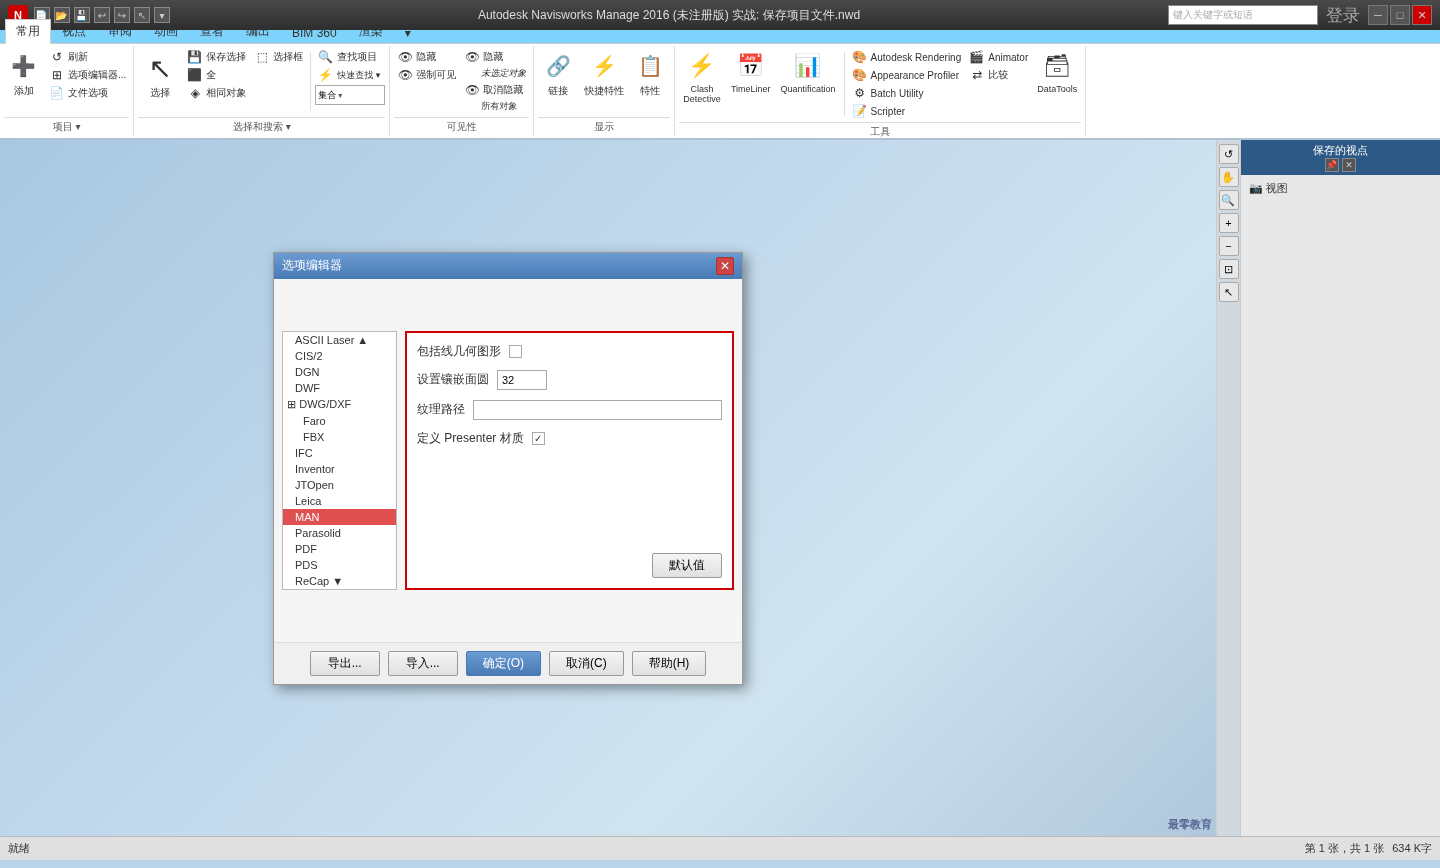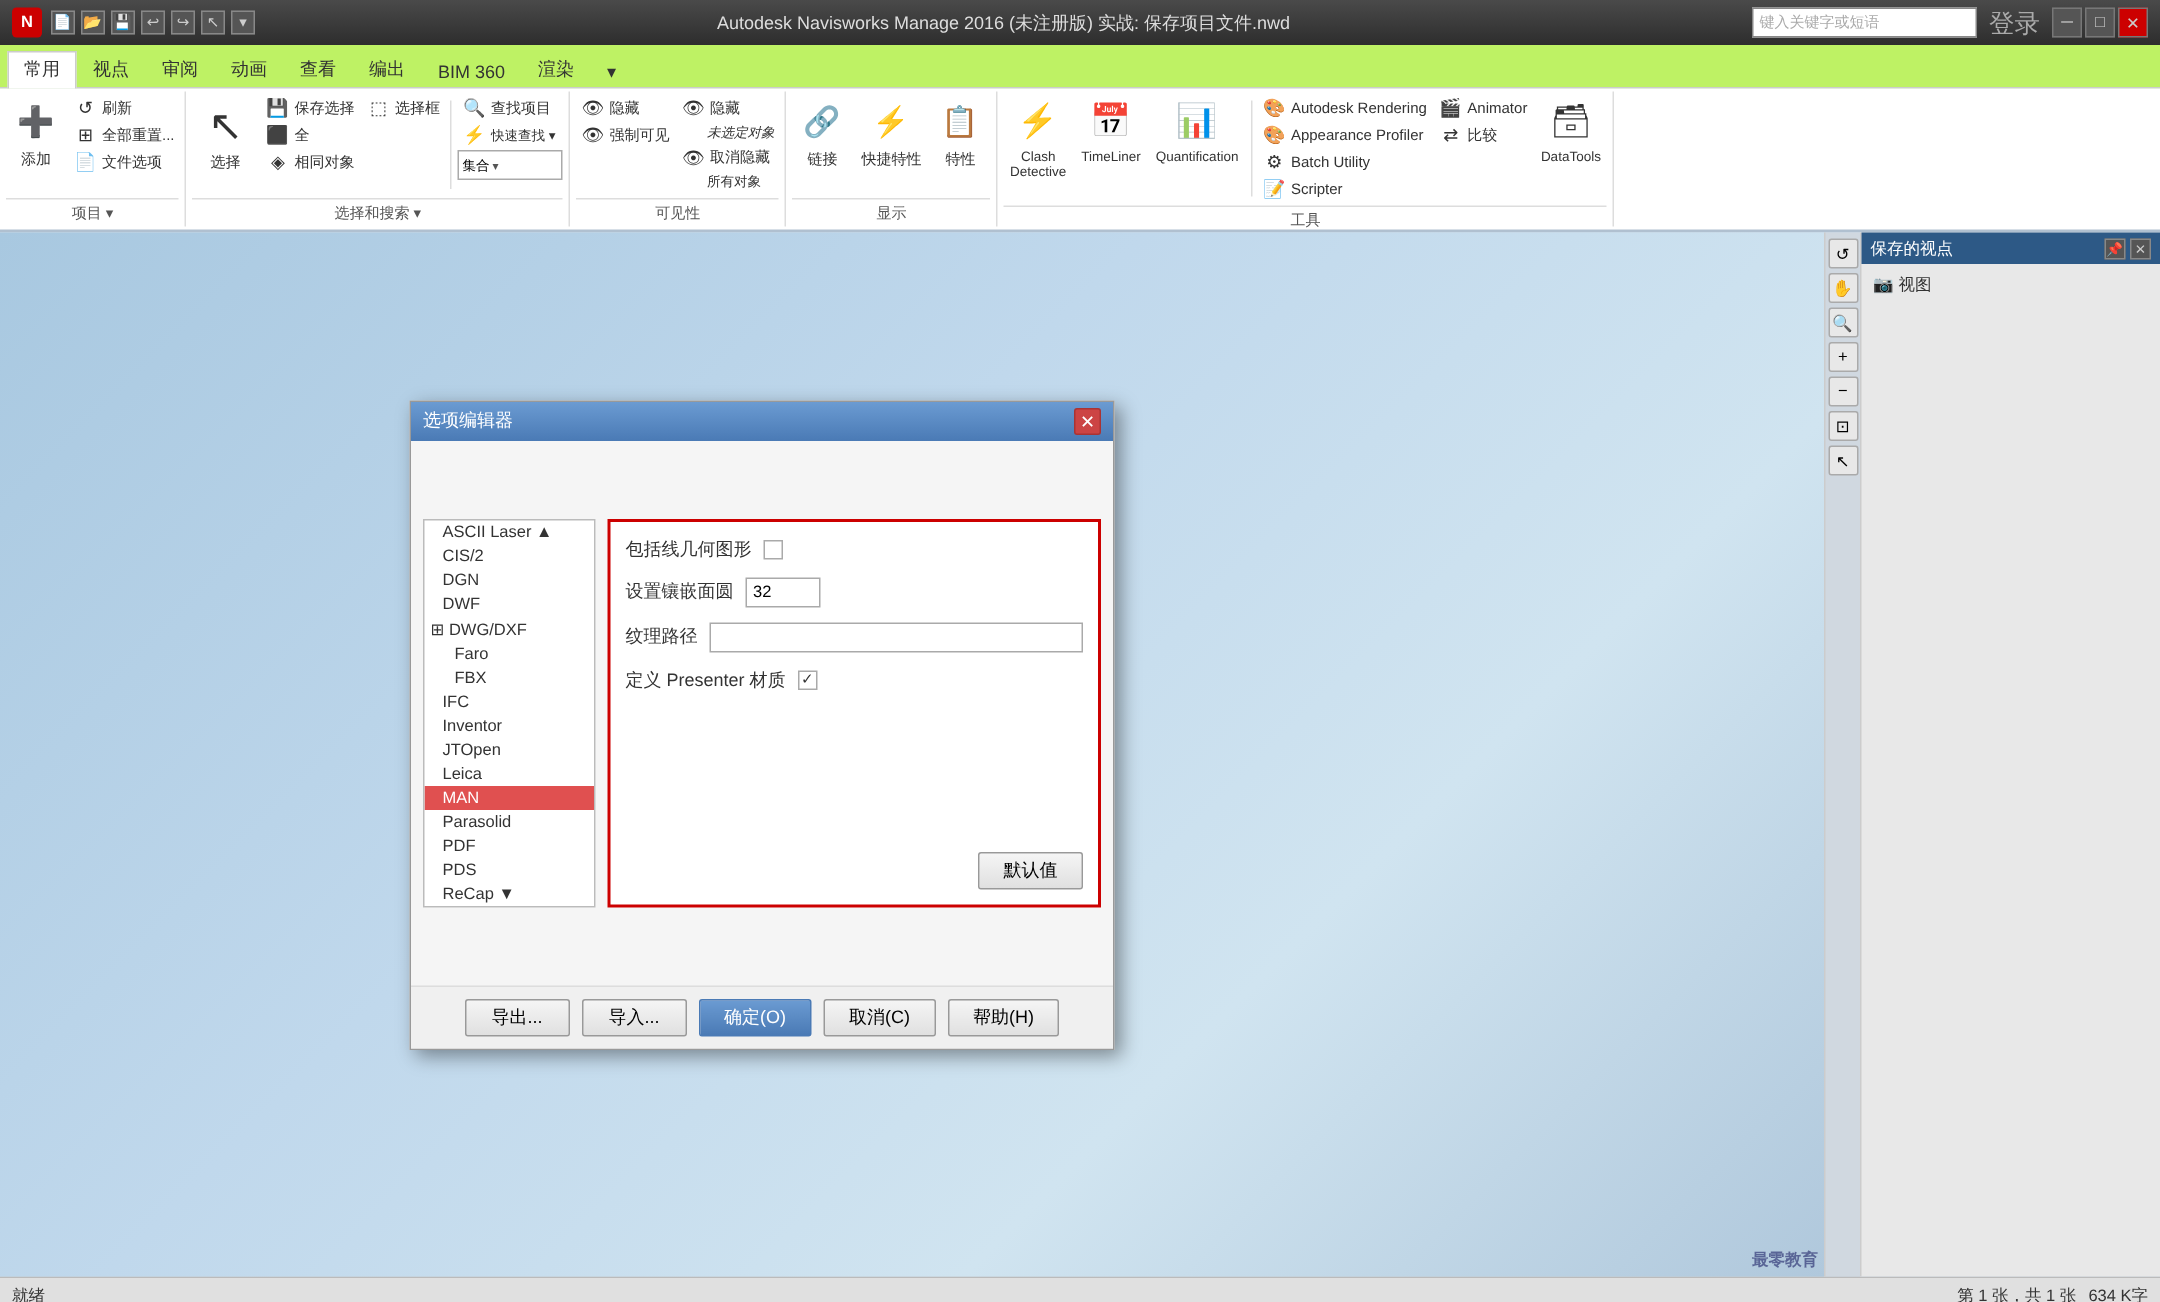--- a/index.html
+++ b/index.html
@@ -48,22 +48,22 @@
       width: 20px; height: 20px;
       background: #555;
       border: 1px solid #777;
       display: flex; align-items: center; justify-content: center;
       font-size: 11px; color: #ccc; cursor: pointer;
     }
     .win-ctrl.close { background: #c00; }
 
     
     .ribbon-tabs {
-      background: #bef264;
-      height: 29px;
+      background: #7dd3fc;
+      height: 14px;
       display: flex;
       align-items: flex-end;
       border-bottom: 1px solid #ccc;
       padding-left: 5px;
     }
     .ribbon-tab {
       padding: 3px 10px;
       font-size: 12px;
       cursor: pointer;
       border: 1px solid transparent;
@@ -182,20 +182,21 @@
       flex-direction: column;
     }
     .right-panel-header {
       background: #2d5986;
       color: white;
       padding: 3px 6px;
       font-size: 11px;
       display: flex;
       align-items: center;
       justify-content: space-between;
+      flex-direction: column;
     }
     .right-panel-tree {
       padding: 4px;
       font-size: 11px;
       color: #333;
     }
     .tree-item {
       padding: 2px 4px;
       display: flex;
       align-items: center;
@@ -462,21 +463,21 @@
         <div class="ribbon-icon">➕</div>
         <span style="font-size:10px;">添加</span>
       </div>
       <div class="ribbon-small-btns">
         <div class="ribbon-small-btn">
           <div class="ribbon-icon-small">↺</div>
           <span>刷新</span>
         </div>
         <div class="ribbon-small-btn">
           <div class="ribbon-icon-small">⊞</div>
-          <span>全部重置...</span>
+          <span>选项编辑器...</span>
         </div>
         <div class="ribbon-small-btn">
           <div class="ribbon-icon-small">📄</div>
           <span>文件选项</span>
         </div>
       </div>
     </div>
     <div class="ribbon-group-label">项目 ▾</div>
   </div>
 

